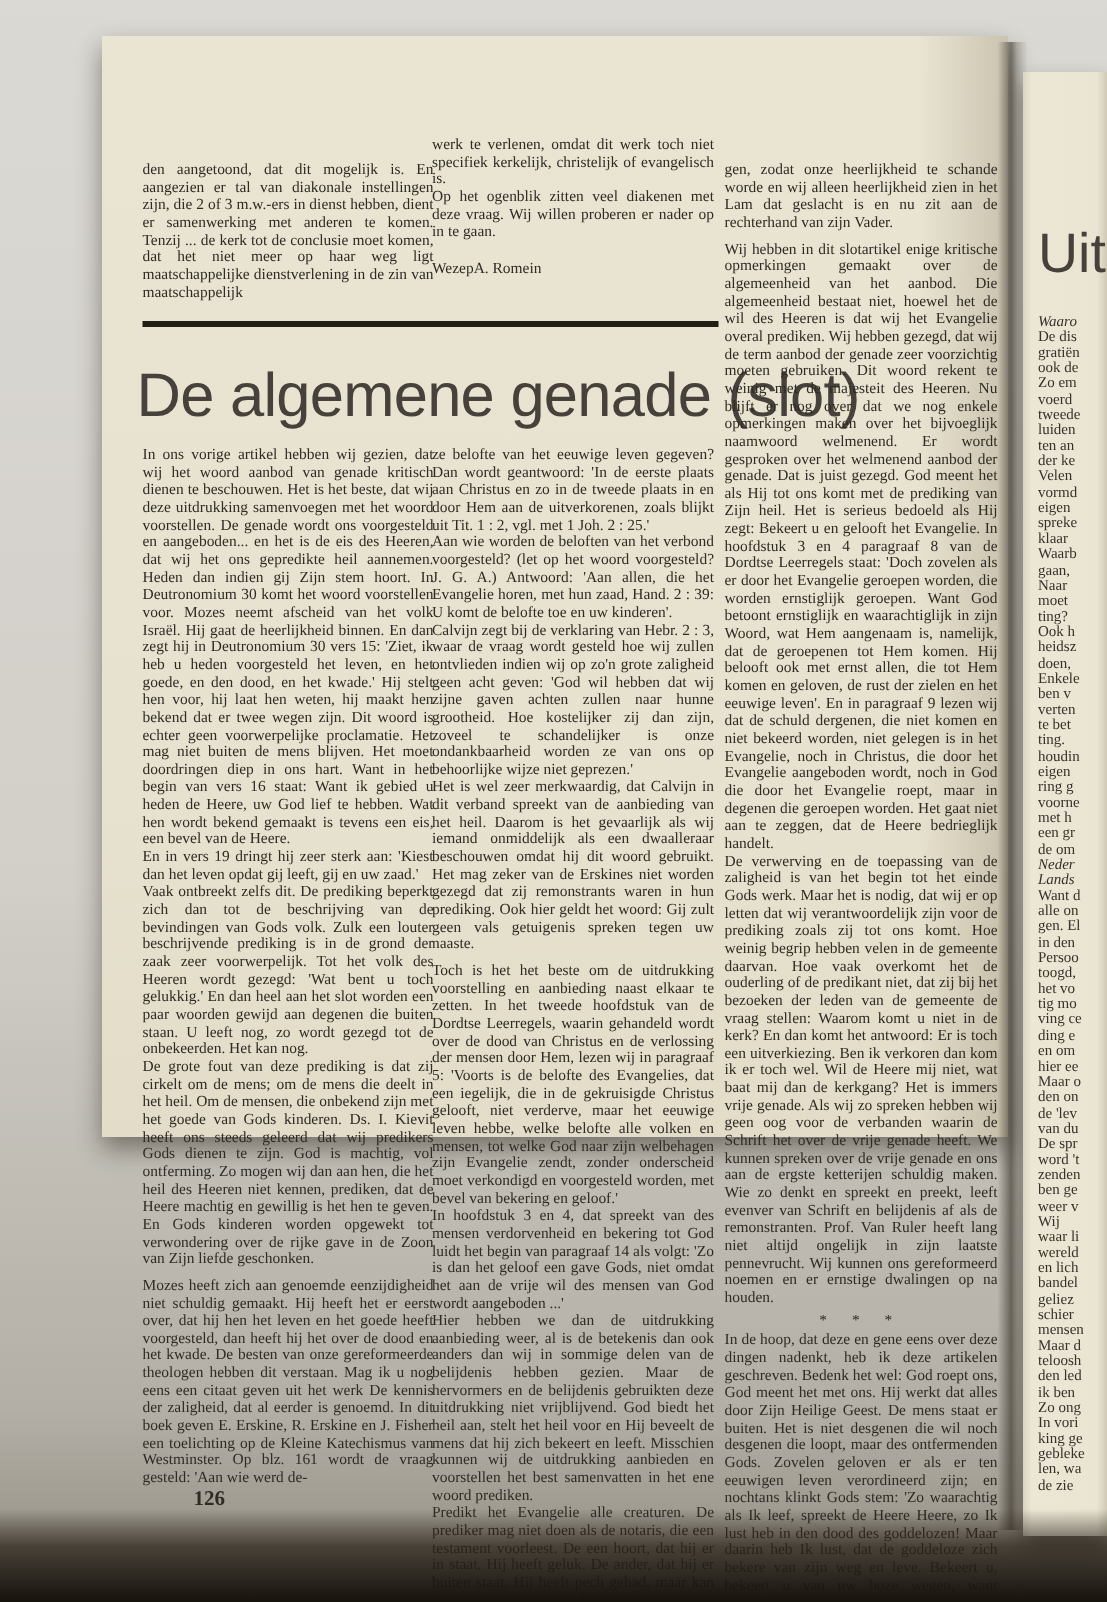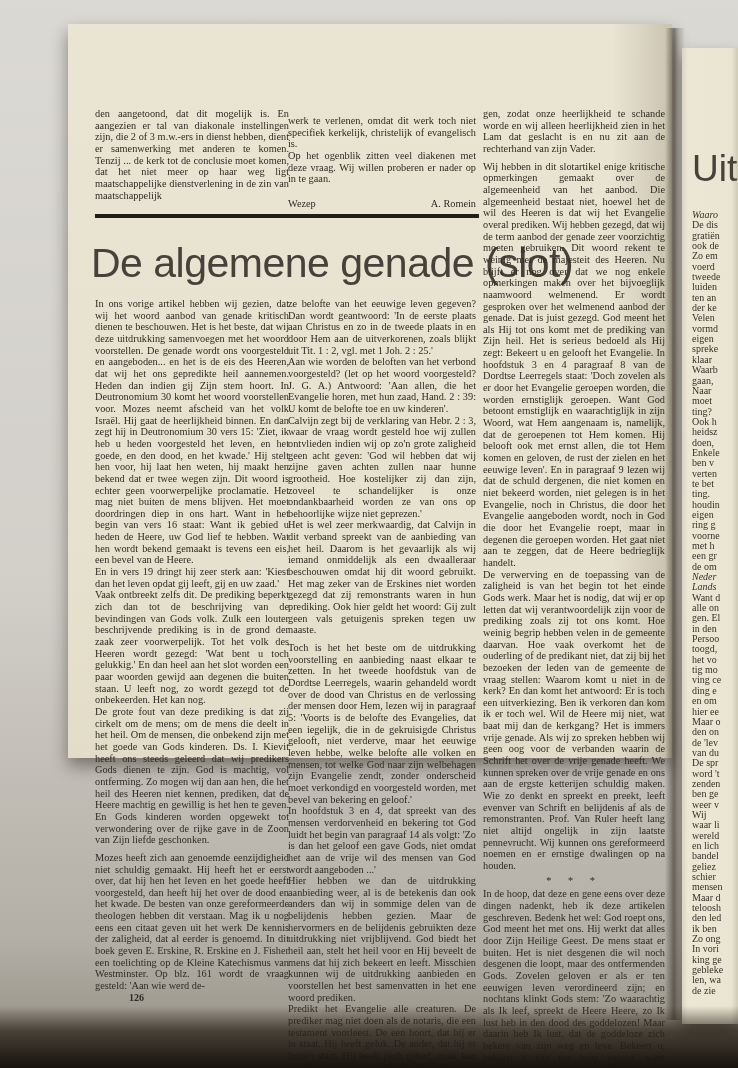--- a/index.html
+++ b/index.html
@@ -28,32 +28,32 @@
     background:linear-gradient(90deg,#d9d4c1 0%,#ece7d5 10%,#eae5d2 88%,#cfc9b5 100%);
     box-shadow:0 8px 14px rgba(25,20,12,.45);
     overflow:hidden;
   }
   
   .col{position:absolute;color:#2f2b24;font-size:10.3px;line-height:11.65px;text-align:justify;}
   .col p{margin:0;}
   .col p.gap{margin-top:6px;}
   .col p.stars{text-align:center;letter-spacing:7px;margin:3px 0 2px 0;}
   .topcol-1{left:27px;top:84px;width:194px;}
-  .topcol-2{left:220px;top:91px;width:188px;}
-  .signoff{display:flex;justify-content:space-between;margin-top:13px;color:#2f2b24;font-size:10.3px;}
+  .topcol-2{left:220px;top:67px;width:188px;}
+  .signoff{display:flex;margin-top:13px;color:#2f2b24;font-size:10.3px;}
   .rule{position:absolute;left:27px;top:190px;width:384px;height:4px;background:#211e18;}
   .headline{
     position:absolute;left:23px;top:216px;width:460px;margin:0;
     font-family:"Liberation Sans",sans-serif;font-weight:400;
     font-size:41px;letter-spacing:-0.5px;color:#46413a;white-space:nowrap;
   }
   .main-col1{left:27px;top:274px;width:194px;}
   .main-col2{left:220px;top:274px;width:188px;}
   .main-col3{left:415px;top:84px;width:182px;}
-  .pagenum{position:absolute;left:27px;top:968px;font-size:10px;font-weight:bold;color:#2f2b24;padding-left:34px;}
+  .pagenum{position:absolute;left:27px;top:968px;font-size:14px;font-weight:bold;color:#2f2b24;padding-left:34px;}
   
   .np-heading{
     margin:100px 0 20px 10px;font-family:"Liberation Sans",sans-serif;font-weight:400;
     font-size:37px;color:#46413a;white-space:nowrap;
   }
   .np-frags{margin-left:10px;font-size:10px;line-height:10.35px;color:#35312a;}
   .np-frags div{white-space:nowrap;}
   .np-frags div.it{font-style:italic;}
 </style>
 </head>

